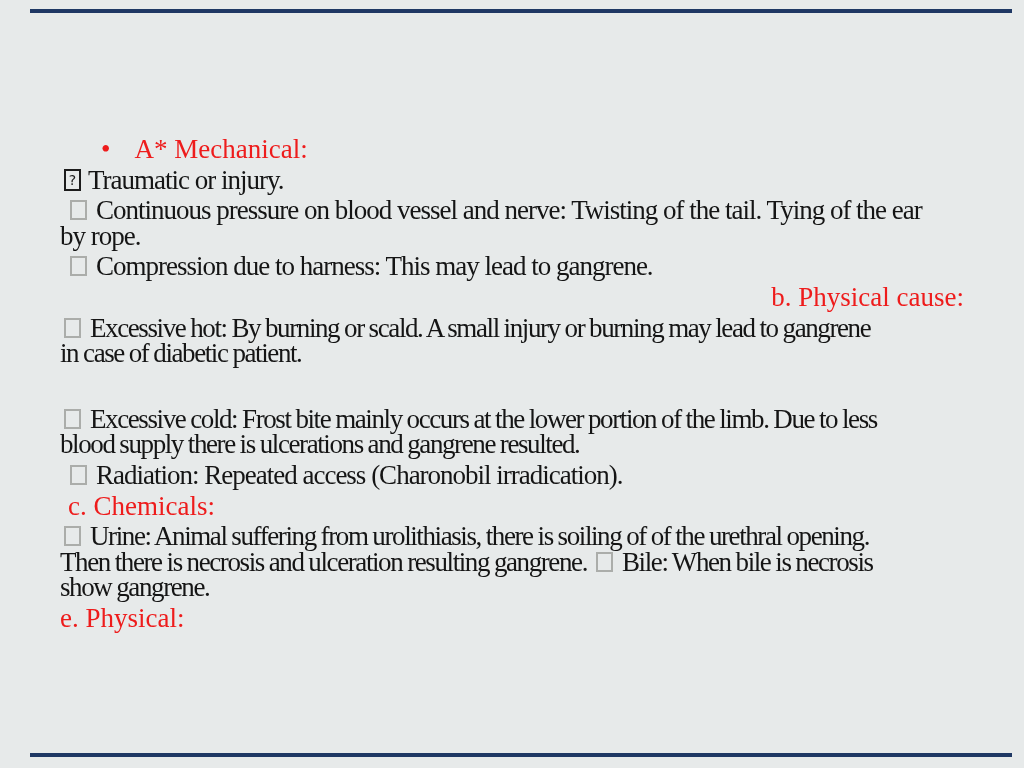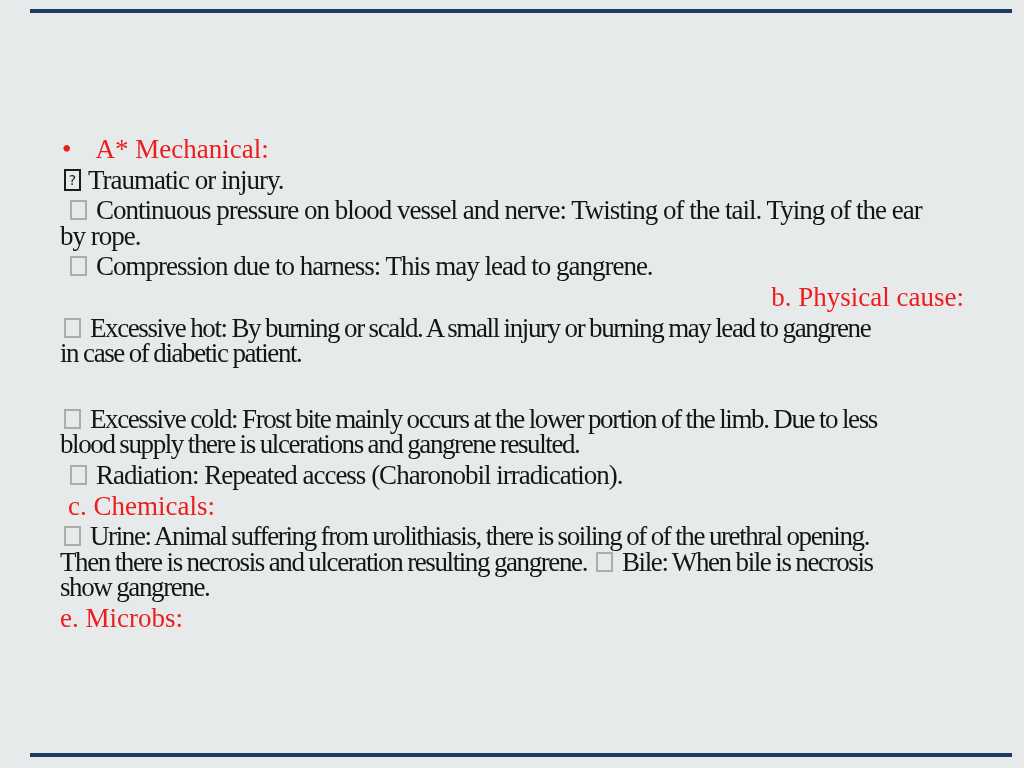--- a/index.html
+++ b/index.html
@@ -43,21 +43,21 @@
     font-size:14px;line-height:16px;color:#1c1c1c;letter-spacing:0;
   }
 </style>
 </head>
 <body style="--bg: #e7eaea; --bar: #1f3864; --ink: #151515; --red: #ee1c1c;">
 
 <div class="slide">
   <div class="bar bar-top"></div>
   <div class="content">
       <div class="para red">
-        <div class="line" style="padding-left: 2px;"><span class="seg-bullet">•</span><span class="seg-text">A* Mechanical:</span></div>
+        <div class="line" style="padding-left: 2px; margin-left: 39px;"><span class="seg-bullet">•</span><span class="seg-text">A* Mechanical:</span></div>
       </div>
       <div class="para normal">
         <div class="line" style="padding-left: 4px;"><span class="notdef"><span class="q">?</span></span><span class="seg-text">Traumatic or injury.</span></div>
       </div>
       <div class="para normal">
         <div class="line" style="padding-left: 10px;"><span class="sq"></span><span class="seg-text">Continuous pressure on blood vessel and nerve: Twisting of the tail. Tying of the ear</span></div>
         <div class="line"><span class="seg-text">by rope.</span></div>
       </div>
       <div class="para normal">
         <div class="line" style="padding-left: 10px;"><span class="sq"></span><span class="seg-text">Compression due to harness: This may lead to gangrene.</span></div>
@@ -78,17 +78,17 @@
       </div>
       <div class="para red">
         <div class="line" style="padding-left: 8px;"><span class="seg-text">c. Chemicals:</span></div>
       </div>
       <div class="para condensed">
         <div class="line" style="padding-left: 4px;"><span class="sq"></span><span class="seg-text">Urine: Animal suffering from urolithiasis, there is soiling of of the urethral opening.</span></div>
         <div class="line"><span class="seg-text">Then there is necrosis and ulceration resulting gangrene.</span><span class="sq"></span><span class="seg-text">Bile: When bile is necrosis</span></div>
         <div class="line"><span class="seg-text">show gangrene.</span></div>
       </div>
       <div class="para red">
-        <div class="line"><span class="seg-text">e. Microbs:</span></div>
+        <div class="line"><span class="seg-text">e. Physical:</span></div>
       </div>
     </div>
   <div class="bar bar-bottom"></div>
 </div>
 
 </body></html>

